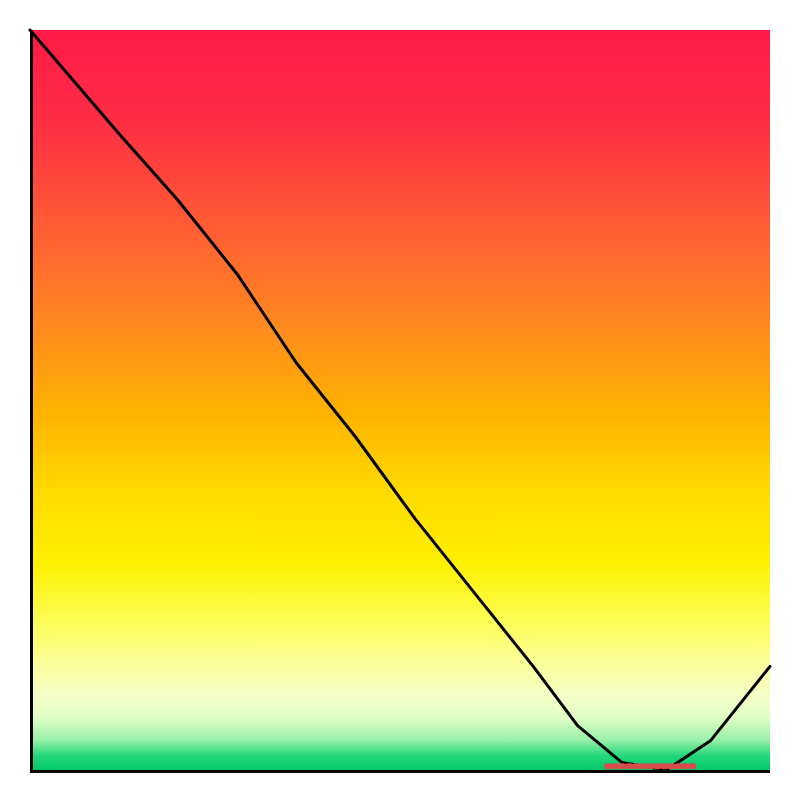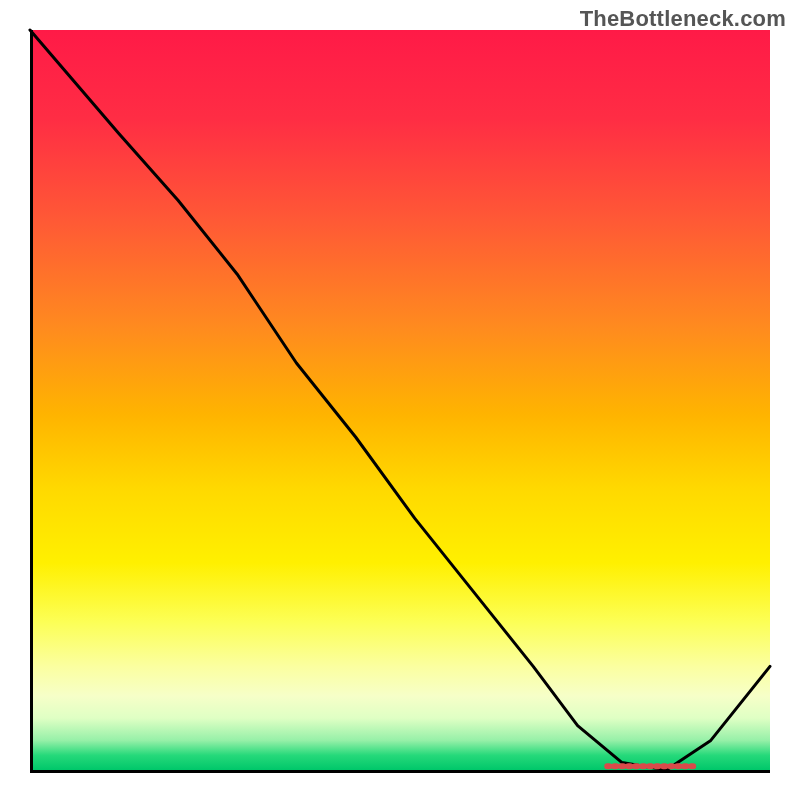--- a/index.html
+++ b/index.html
@@ -74,21 +74,20 @@
     height: 740px;
     z-index: 3;
     overflow: visible;
   }
 </style>
 </head>
 <body>
 
 <div class="chart-root">
 
-  <div class="watermark">TheBottleneck.com</div>
 
   <div class="plot-area"></div>
 
   <div class="axis-line axis-y"></div>
   <div class="axis-line axis-x"></div>
 
   <svg class="overlay" viewBox="0 0 740 740" preserveAspectRatio="none">
     <path fill="none" stroke="#000000" stroke-width="3" stroke-linecap="round" stroke-linejoin="round" d="M0.0 0.0 L44.4 51.8 L88.8 103.6 L148.0 170.2 L207.2 244.2 L266.4 333.0 L325.6 407.0 L384.8 488.4 L444.0 562.4 L503.2 636.4 L547.6 695.6 L592.0 732.6 L636.4 740.0 L680.8 710.4 L740.0 636.4"></path>
     <path fill="none" stroke="#d94a4a" stroke-width="6" stroke-linecap="round" stroke-dasharray="2 5" d="M577.2 736.3 L666.0 736.3"></path>
   </svg>

